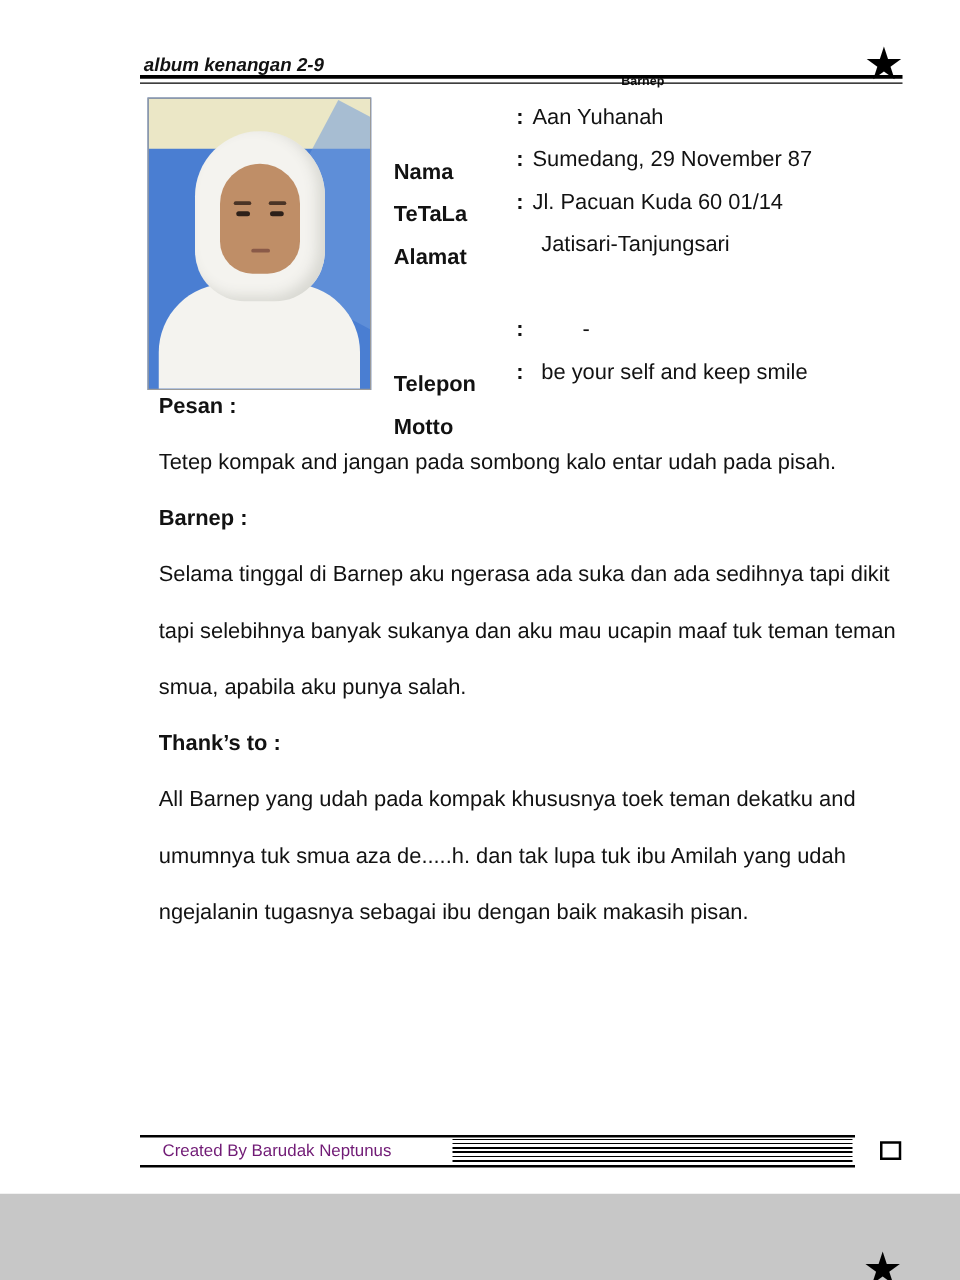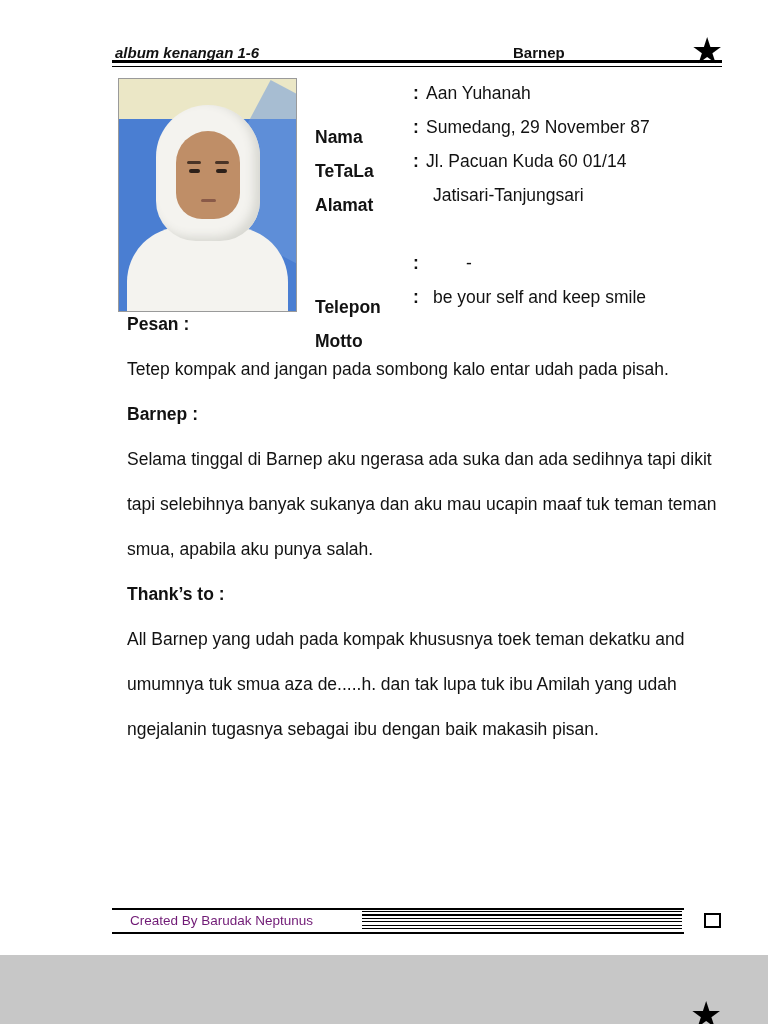--- a/index.html
+++ b/index.html
@@ -7,21 +7,21 @@
     position: relative;
     width: 768px; height: 1024px;
     background: #ffffff;
     overflow: hidden;
     font-family: "Liberation Sans", sans-serif;
     color: #121212;
   }
 
   
   .hdr-left   { position: absolute; left: 115px; top: 44px; font-size: 15px; font-weight: bold; font-style: italic; }
-  .hdr-center { position: absolute; left: 497px; top: 44px; font-size: 15px; font-weight: bold; margin-left: 16px; }
+  .hdr-center { position: absolute; left: 497px; top: 60px; font-size: 10px; font-weight: bold; }
   .hdr-star   { position: absolute; left: 691px; top: 33px; font-size: 36px; line-height: 36px; color: #000; }
   .hdr-rule   { position: absolute; left: 112px; top: 60px; width: 610px; height: 3px;
                 border-top: 3px solid #000; border-bottom: 1px solid #000; }
 
   
   .photo { position: absolute; left: 118px; top: 78px; width: 177px; height: 232px;
            background: #4a7ed2; overflow: hidden; border: 1px solid #9a9a9a; }
   .p-top    { position: absolute; left: 0; top: 0; width: 100%; height: 40px; background: #ebe7c6; }
   .p-streak { position: absolute; left: 110px; top: 18px; width: 110px; height: 150px;
               background: #6f9bdd; transform: rotate(28deg); opacity: .55; }
@@ -63,21 +63,21 @@
 
   
   .bottom-gray { position: absolute; left: 0; top: 955px; width: 768px; height: 69px; background: #c7c7c7; }
   .corner-star { position: absolute; left: 690px; top: 997px; font-size: 36px; line-height: 36px; color: #000; }
 </style>
 </head>
 <body>
 
 <div class="page">
 
-  <div class="hdr-left">album kenangan 1-6</div>
+  <div class="hdr-left">album kenangan 2-9</div>
   <div class="hdr-center">Barnep</div>
   <div class="hdr-star">★</div>
   <div class="hdr-rule"></div>
 
   <div class="photo">
     <div class="p-top"></div>
     <div class="p-streak"></div>
     <div class="p-body"></div>
     <div class="p-head"></div>
     <div class="p-face"></div>

